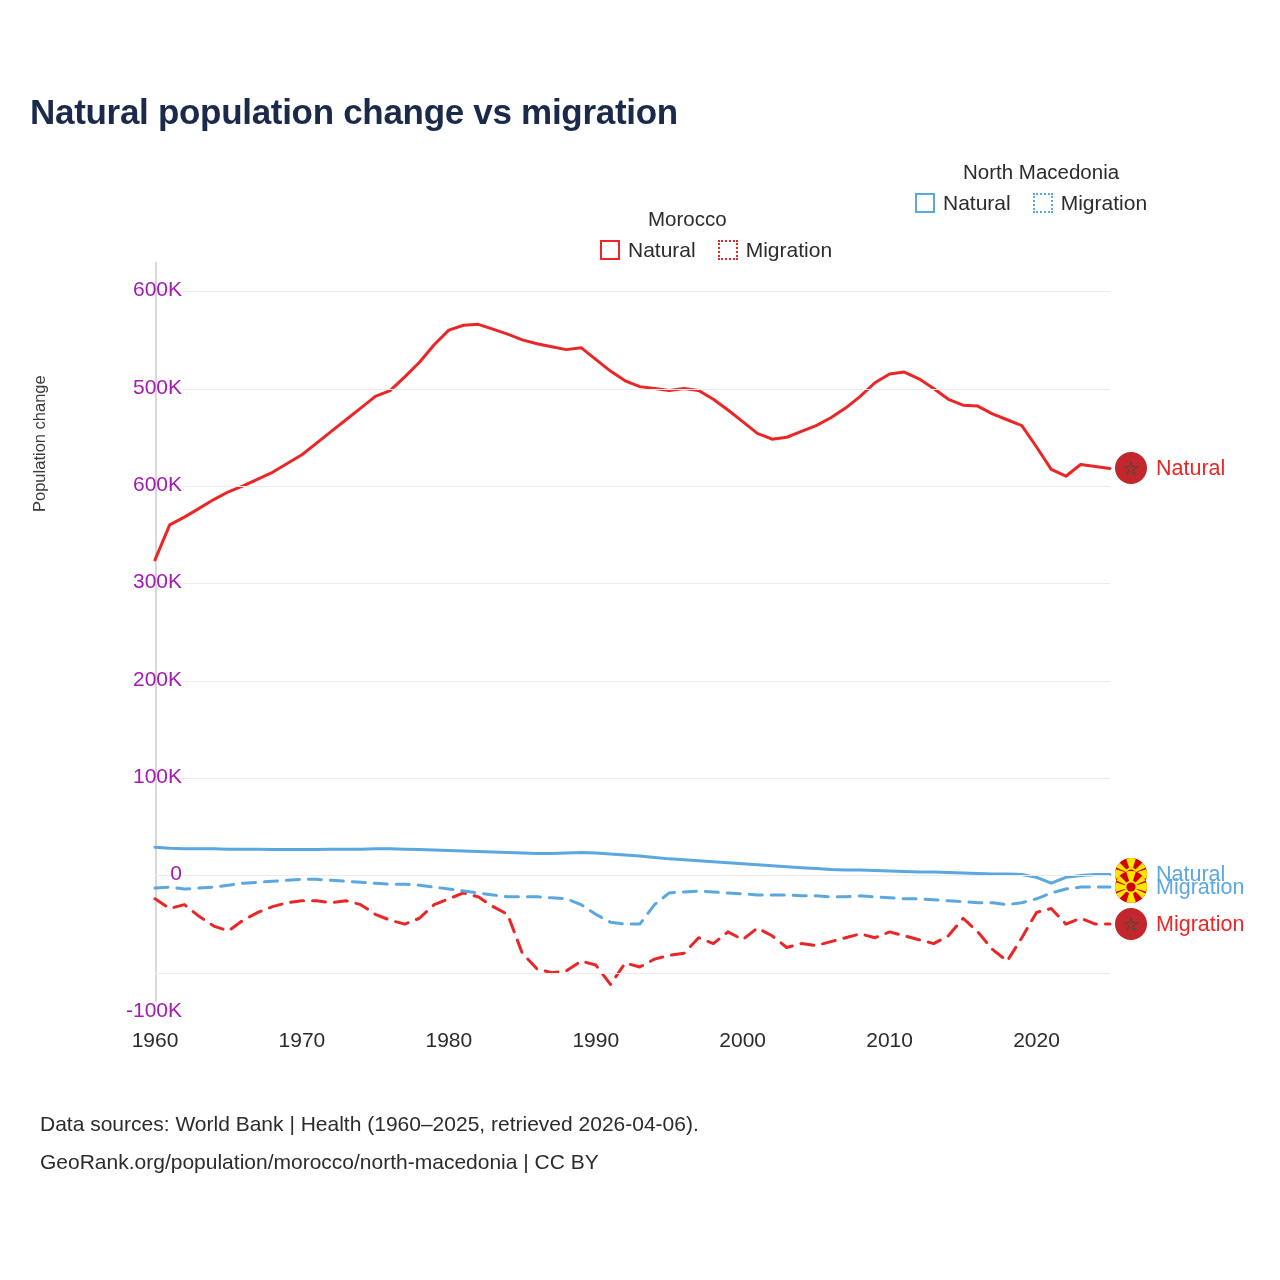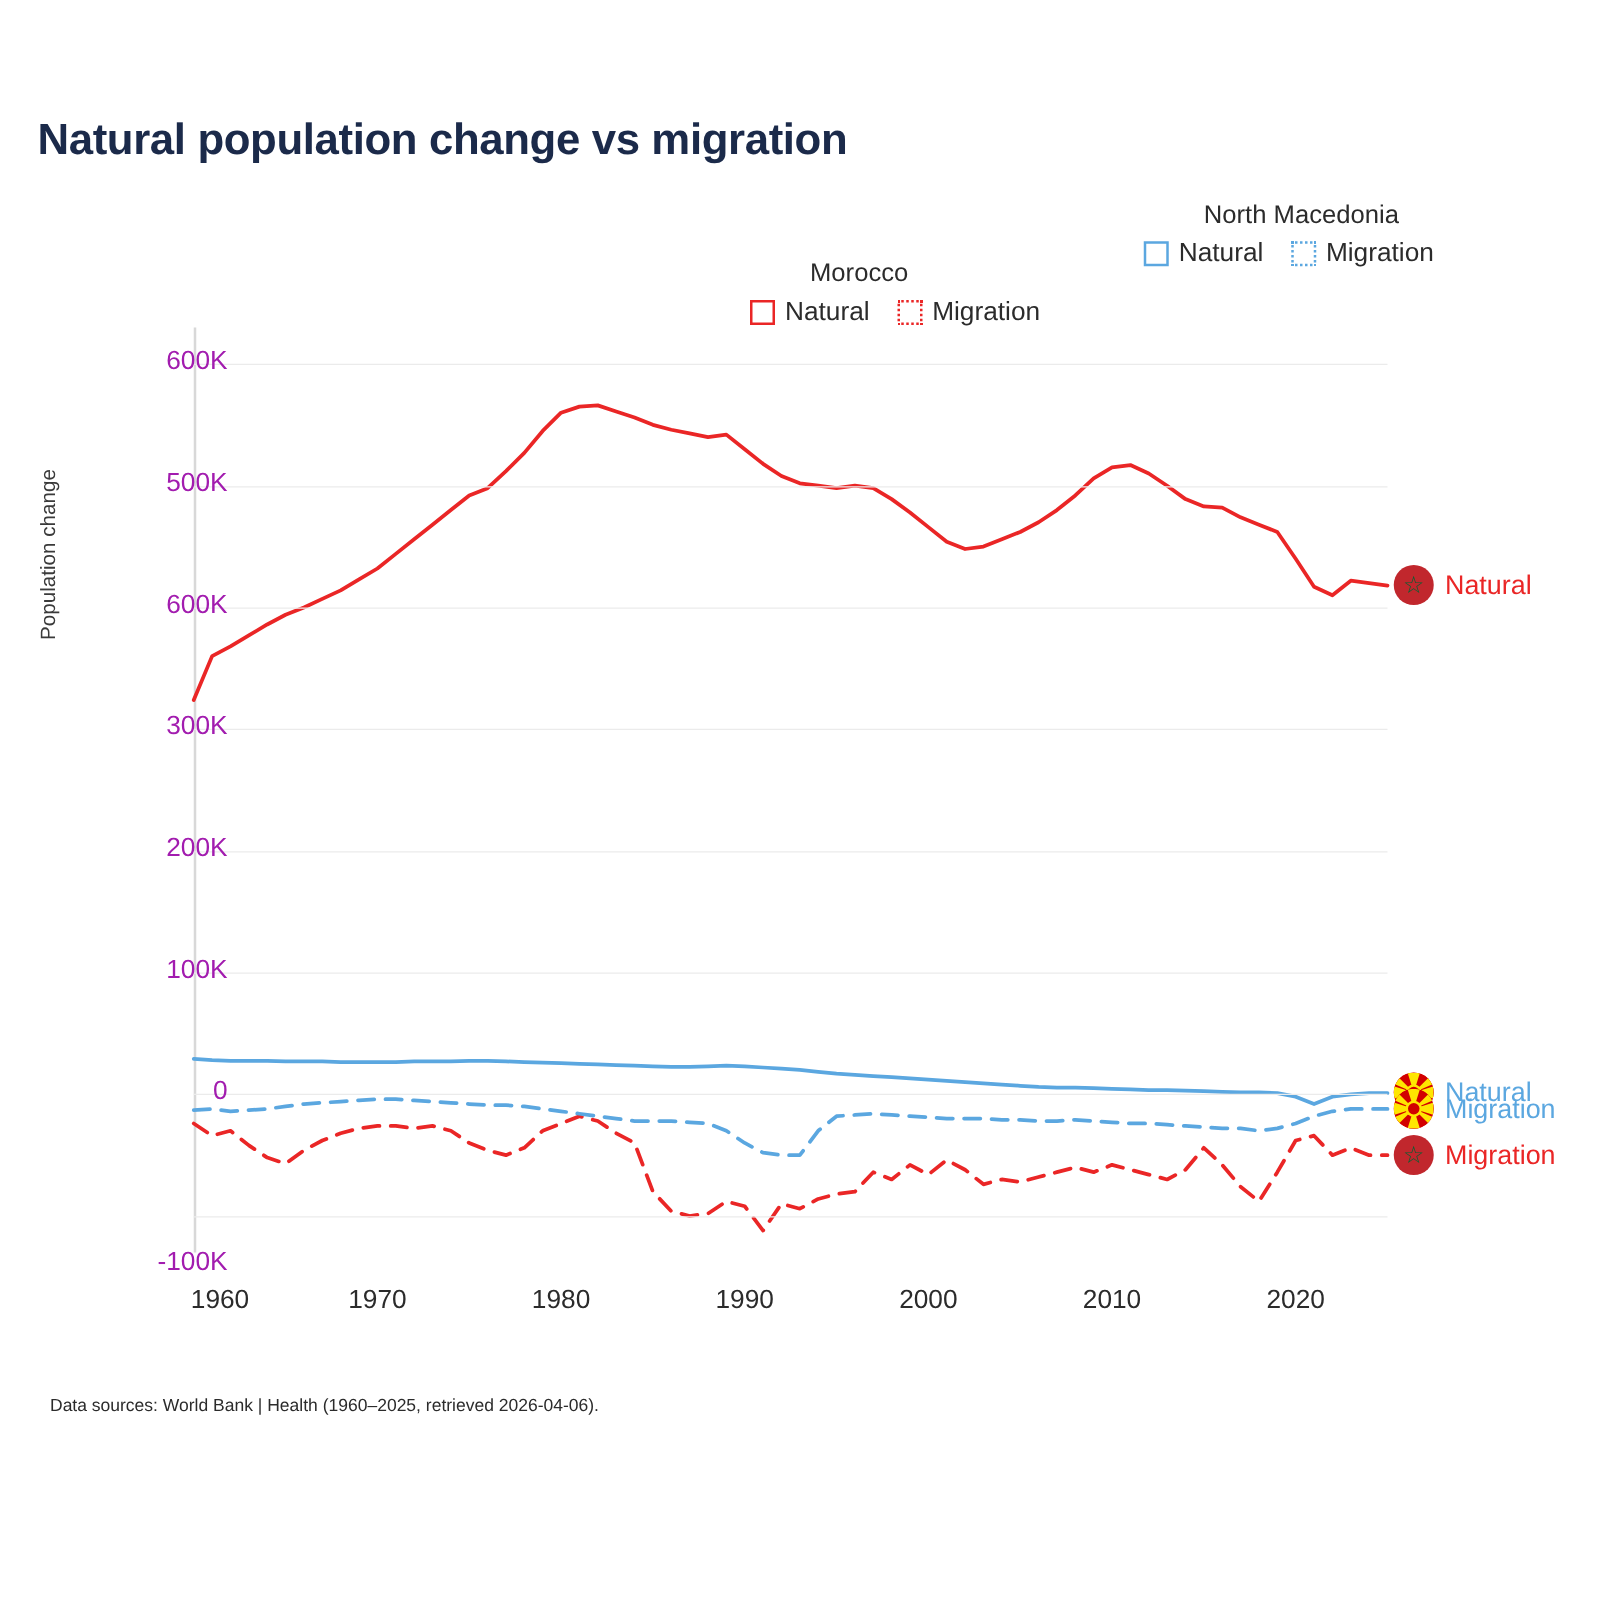--- a/index.html
+++ b/index.html
@@ -170,21 +170,21 @@
     font-size: 21.5px;
   }
   .txt-red { color: #ea2626; }
   .txt-blue { color: #5ba7e0; }
 
   
   .footer {
     position: absolute;
     left: 40px;
     top: 1105px;
-    font-size: 14px;
+    font-size: 21px;
     color: #2b2b2b;
     line-height: 38px;
   }
 </style>
 </head>
 <body>
 
 <div class="title">Natural population change vs migration</div>
 
 <div class="legend">
@@ -241,21 +241,21 @@
     <div class="grid-line" style="top: 583.316px; left: 155px; position: absolute;"></div>
     <div class="y-tick-label" style="top: 569.316px;">300K</div>
     <div class="grid-line" style="top: 680.684px; left: 155px; position: absolute;"></div>
     <div class="y-tick-label" style="top: 666.684px;">200K</div>
     <div class="grid-line" style="top: 778.053px; left: 155px; position: absolute;"></div>
     <div class="y-tick-label" style="top: 764.053px;">100K</div>
     <div class="grid-line" style="top: 875.421px; left: 155px; position: absolute;"></div>
     <div class="y-tick-label" style="top: 861.421px;">0</div>
     <div class="grid-line" style="top: 972.789px; left: 155px; position: absolute;"></div>
     <div class="y-tick-label" style="top: 998px;">-100K</div>
-    <div class="x-tick-label" style="left: 155px; margin-left: 21px;">1960</div>
+    <div class="x-tick-label" style="left: 155px;">1960</div>
     <div class="x-tick-label" style="left: 301.923px;">1970</div>
     <div class="x-tick-label" style="left: 448.846px;">1980</div>
     <div class="x-tick-label" style="left: 595.769px;">1990</div>
     <div class="x-tick-label" style="left: 742.692px;">2000</div>
     <div class="x-tick-label" style="left: 889.615px;">2010</div>
     <div class="x-tick-label" style="left: 1036.54px;">2020</div>
   </div>
 
 <div id="end-labels-layer">
     <div class="end-label" style="left: 1115px; top: 452.421px;">
@@ -307,13 +307,14 @@
     <div class="end-label" style="left: 1115px; top: 908.105px;">
       <div class="flag flag-ma">
         <span class="star">☆</span>
       </div>
       <span class="txt txt-red">Migration</span>
     </div>
   </div>
 
 <div class="footer">
   <div>Data sources: World Bank | Health (1960–2025, retrieved 2026-04-06).</div>
+  <div>GeoRank.org/population/morocco/north-macedonia | CC BY</div>
 </div>
 
 </body></html>

